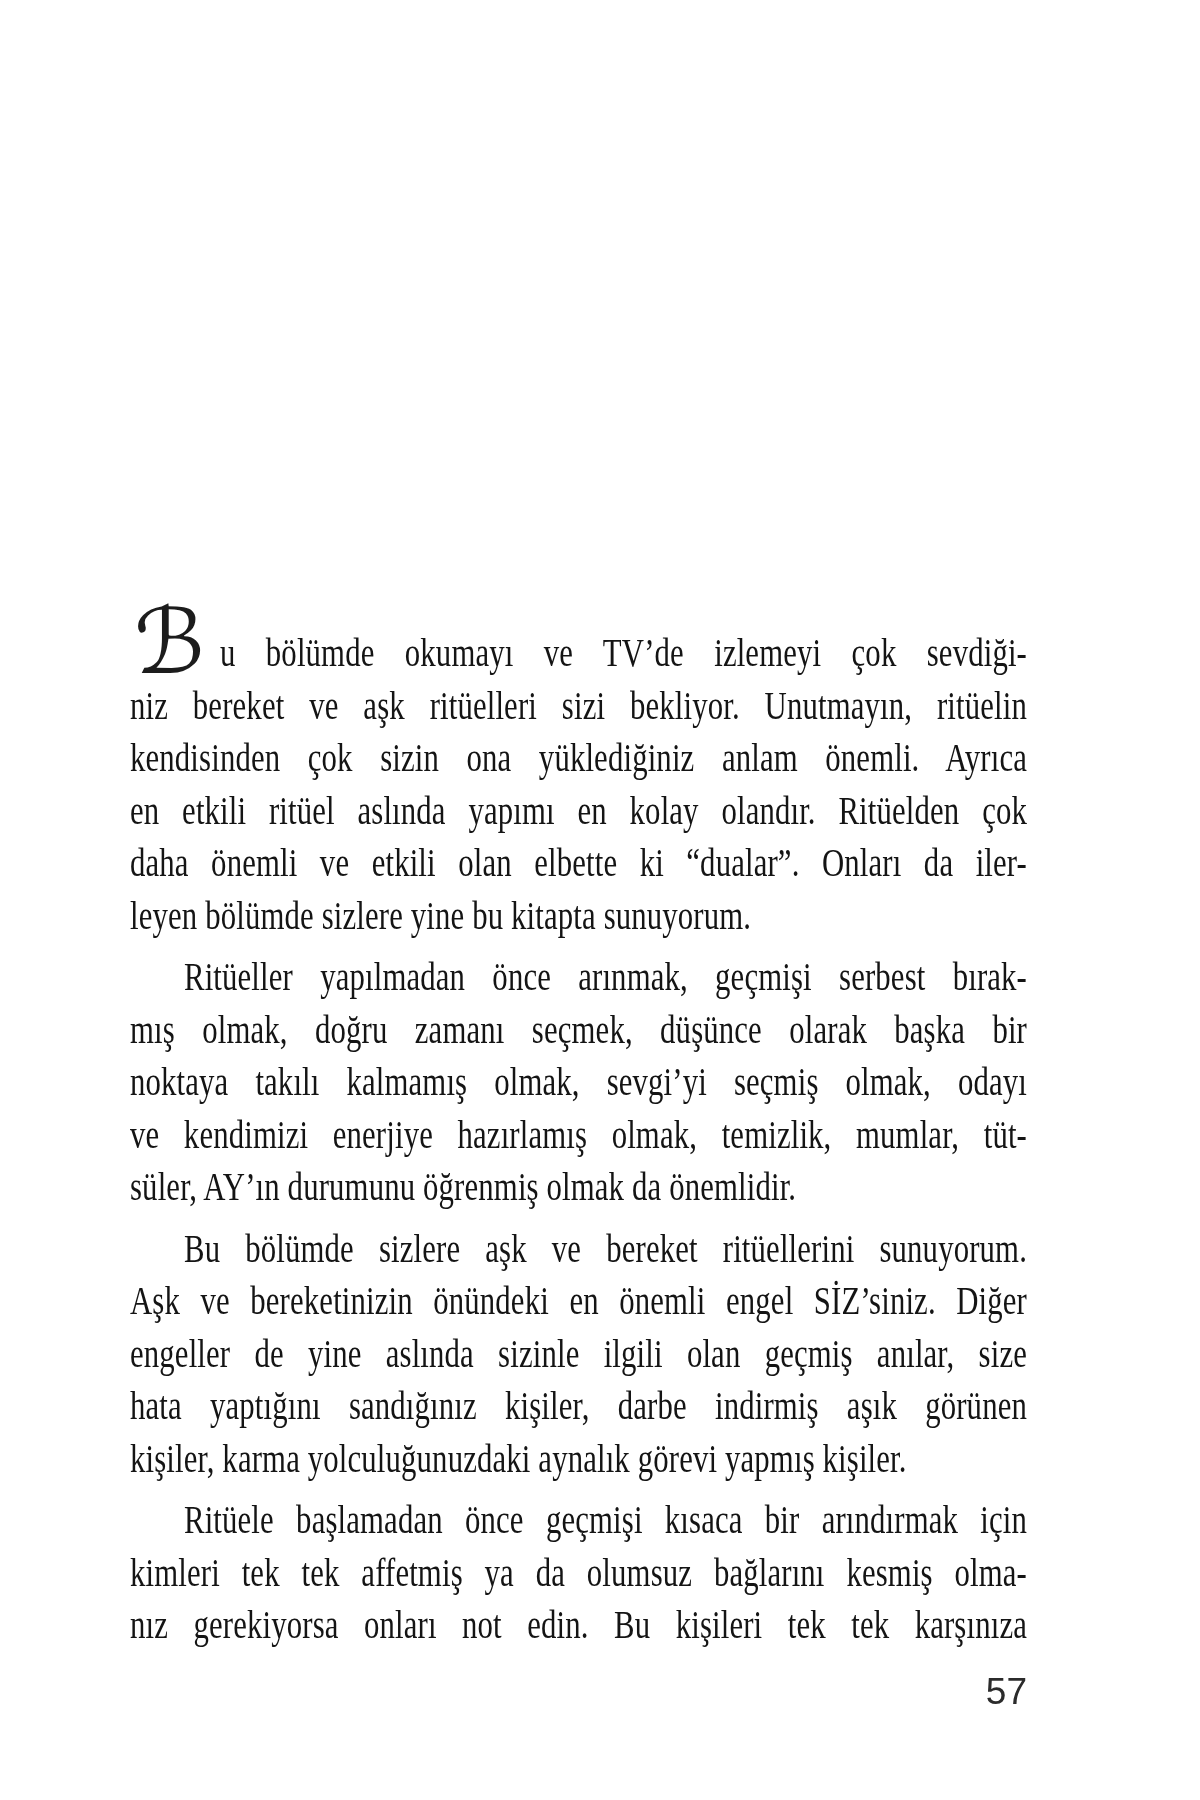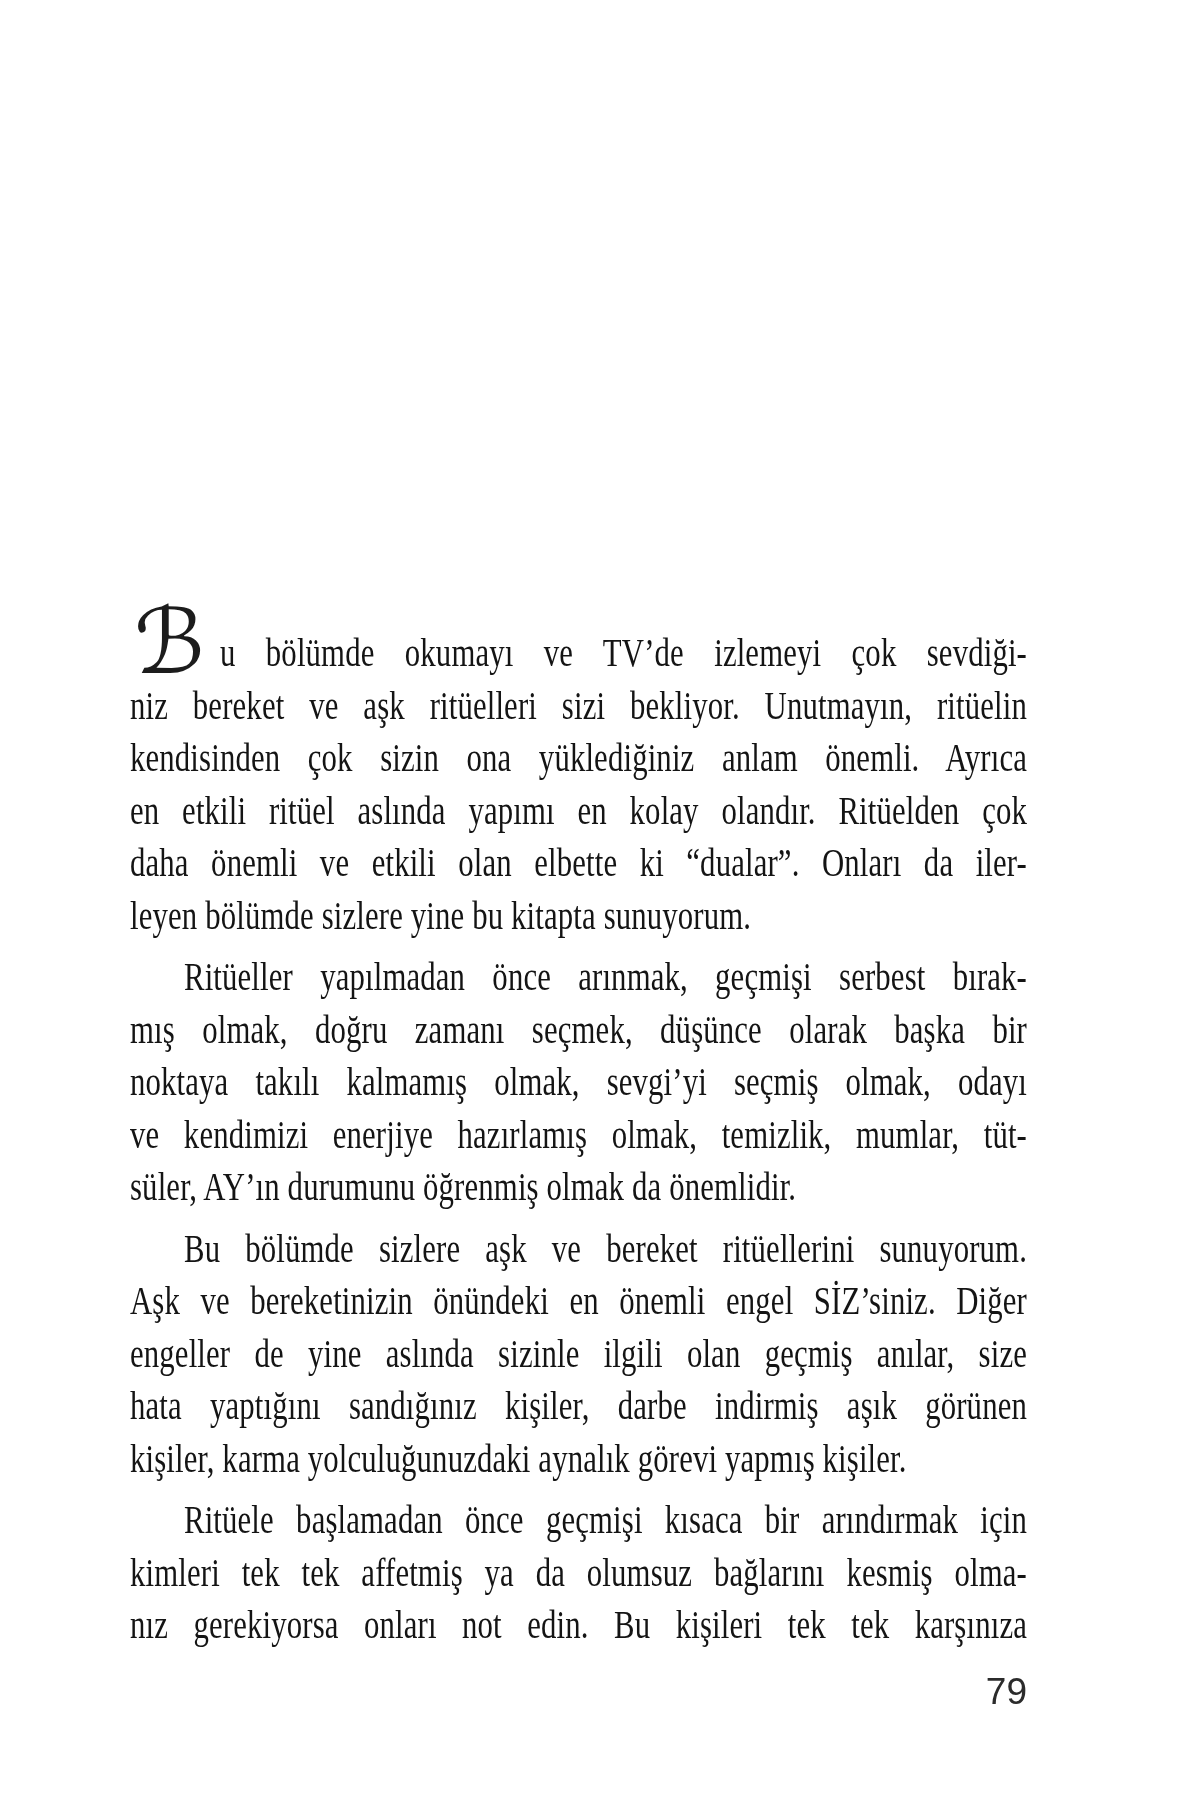--- a/index.html
+++ b/index.html
@@ -97,15 +97,15 @@
         <div class="line">hata yaptığını sandığınız kişiler, darbe indirmiş aşık görünen</div>
         <div class="line last">kişiler, karma yolculuğunuzdaki aynalık görevi yapmış kişiler.</div>
       </div>
       <div class="paragraph">
         <div class="line indent">Ritüele başlamadan önce geçmişi kısaca bir arındırmak için</div>
         <div class="line">kimleri tek tek affetmiş ya da olumsuz bağlarını kesmiş olma-</div>
         <div class="line">nız gerekiyorsa onları not edin. Bu kişileri tek tek karşınıza</div>
       </div>
     </div>
 
-  <div class="page-number">79</div>
+  <div class="page-number">57</div>
 
 </div>
 
 </body></html>

